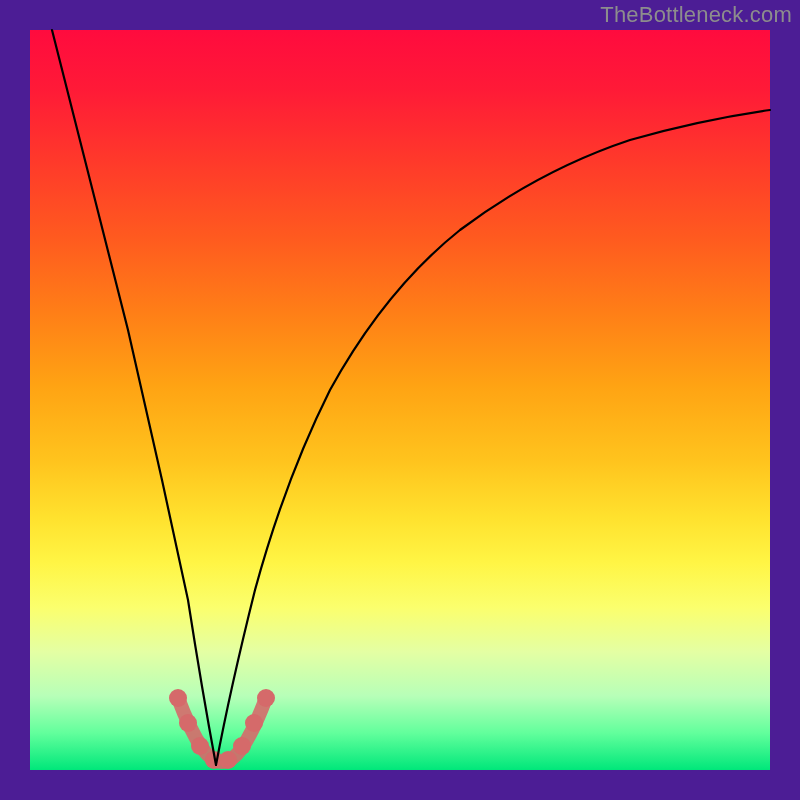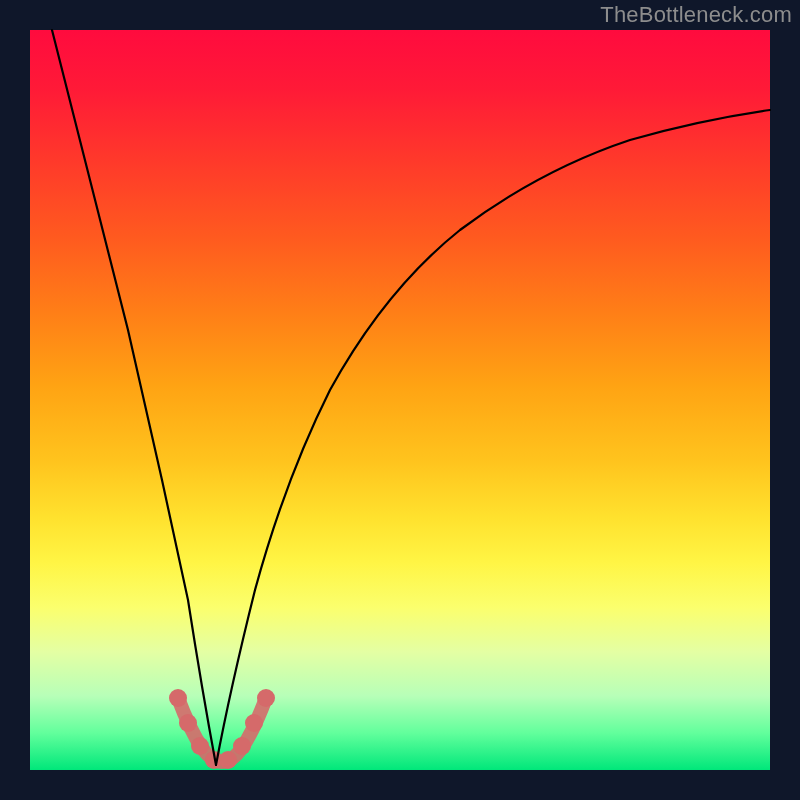--- a/index.html
+++ b/index.html
@@ -10,21 +10,21 @@
     overflow: hidden;
     background: #000;
     font-family: Arial, Helvetica, sans-serif;
   }
   .frame {
     position: absolute;
     left: 0;
     top: 0;
     width: 800px;
     height: 800px;
-    background: #0f172a;
+    background: #4c1d95;
   }
   .plot {
     position: absolute;
     left: 30px;
     top: 30px;
     width: 740px;
     height: 740px;
     
     background: linear-gradient(to bottom,
       #ff0b3e 0%,

